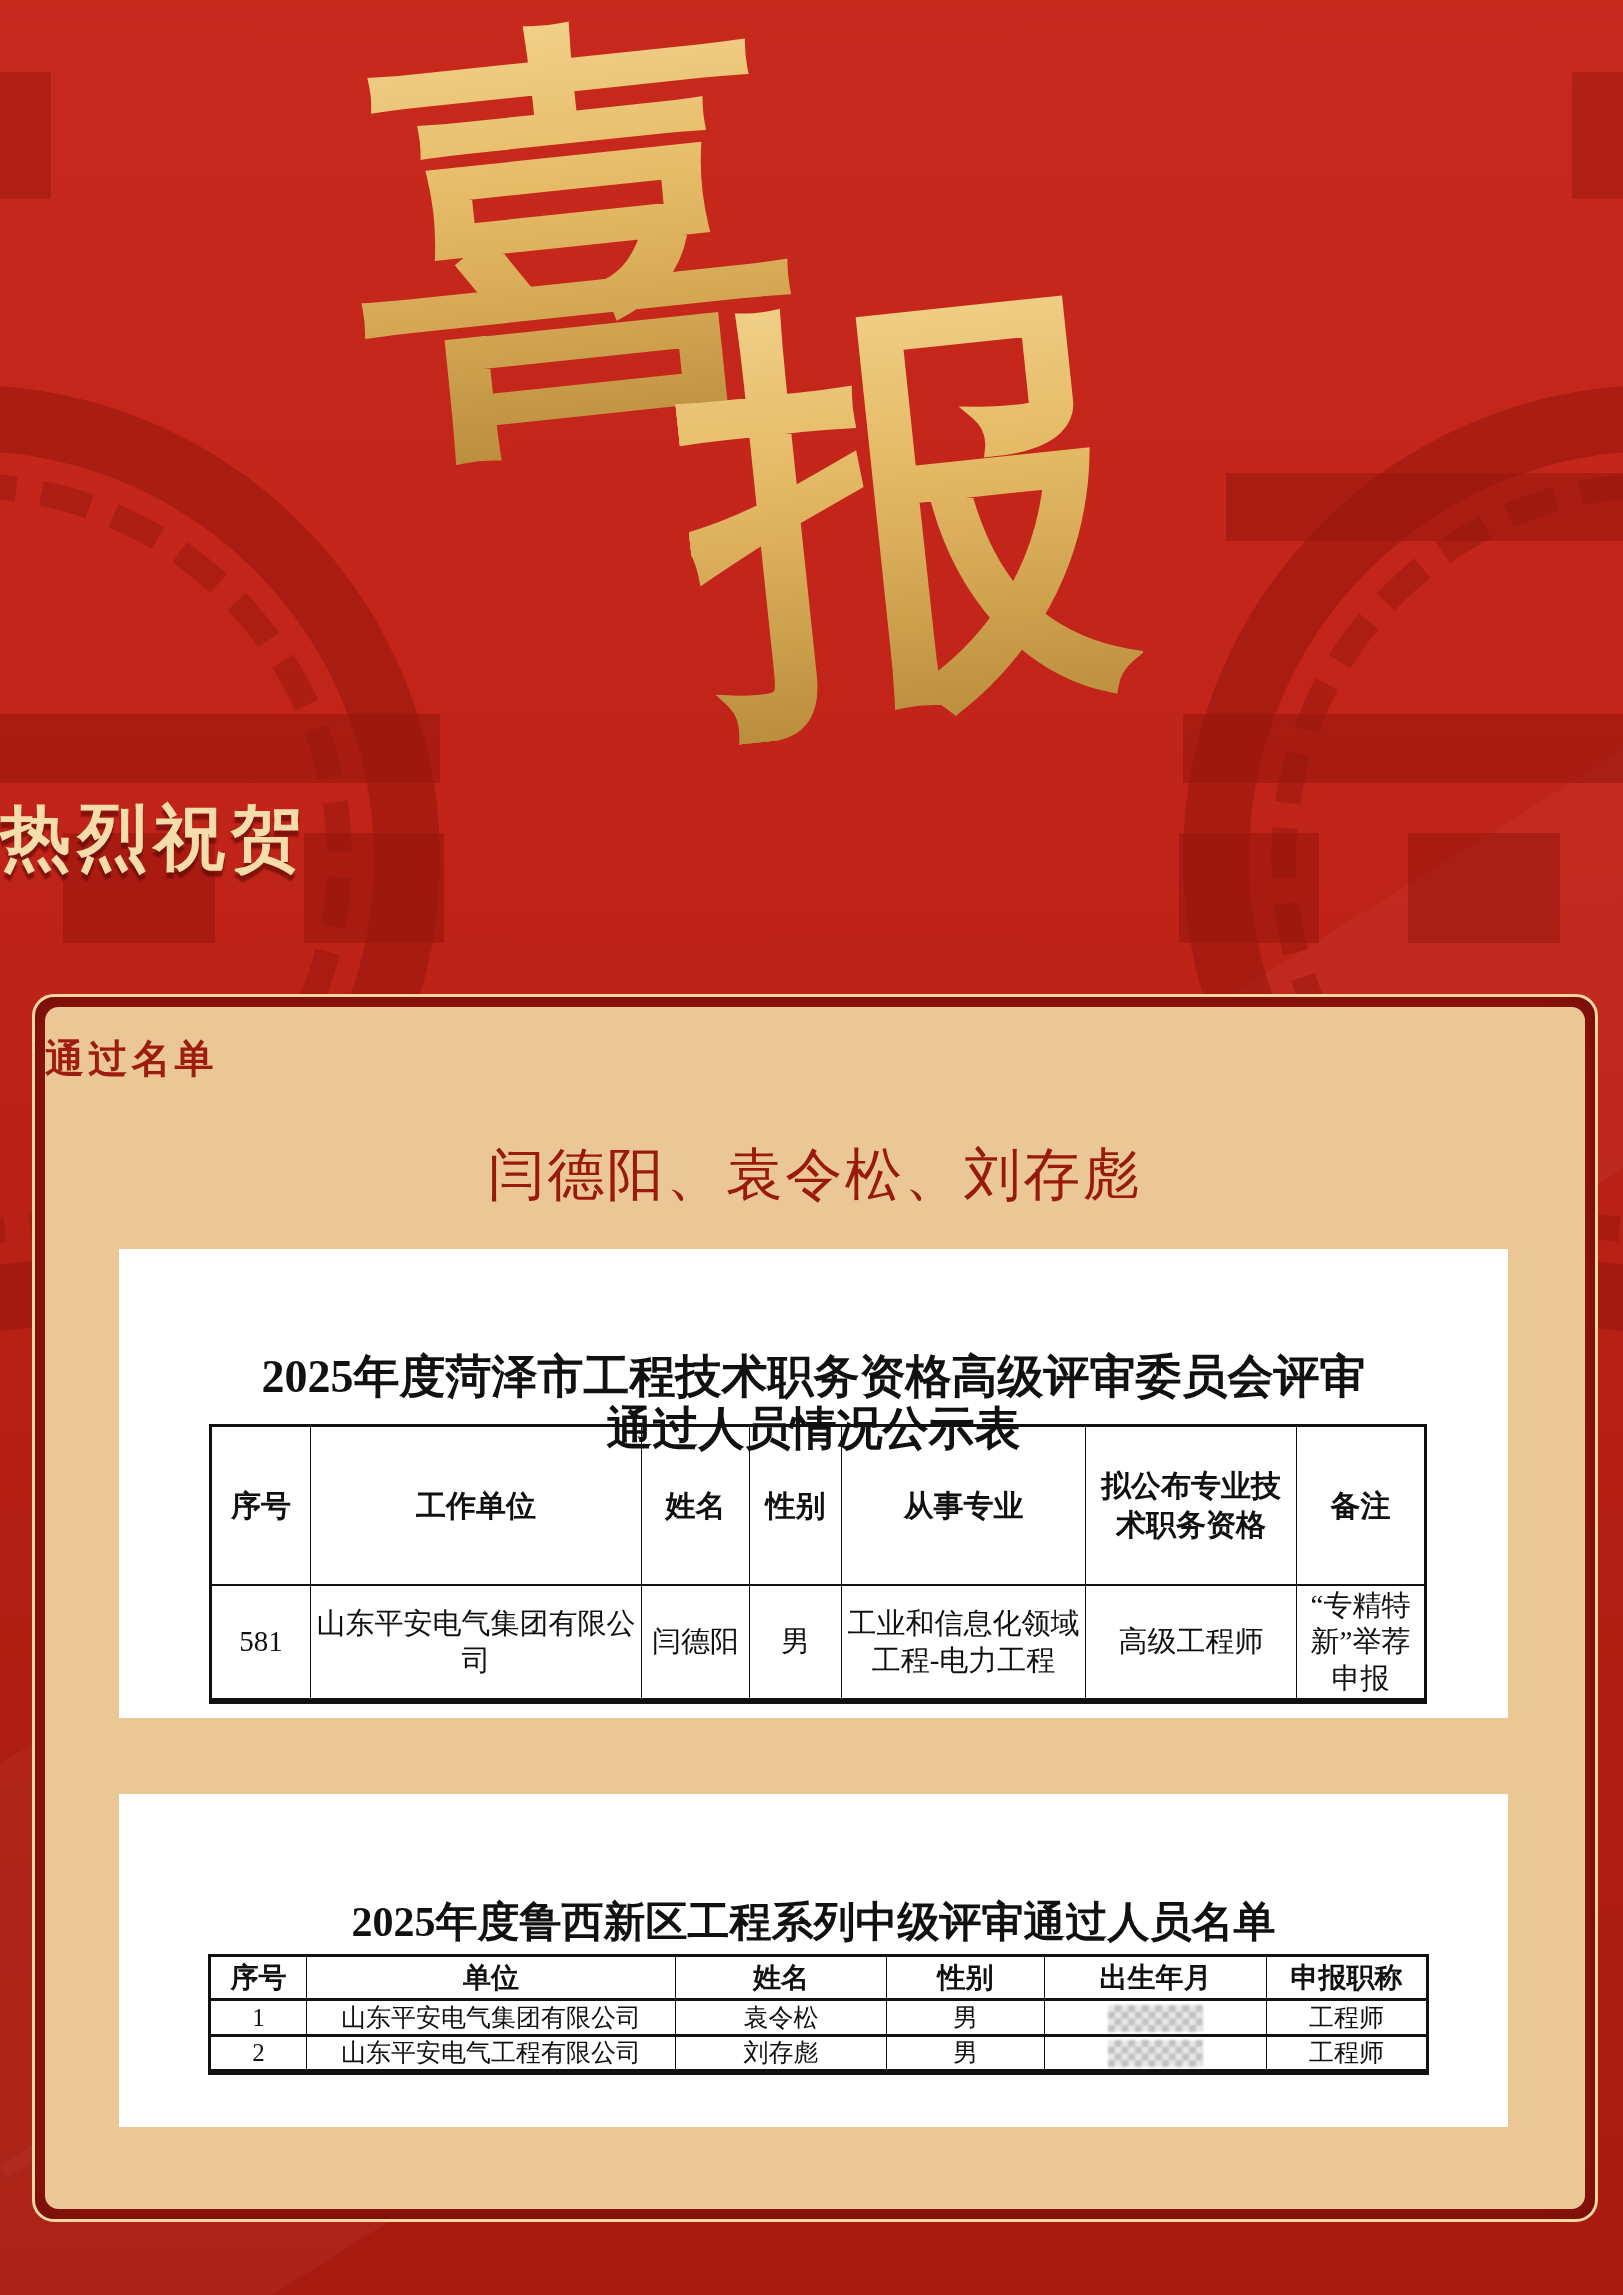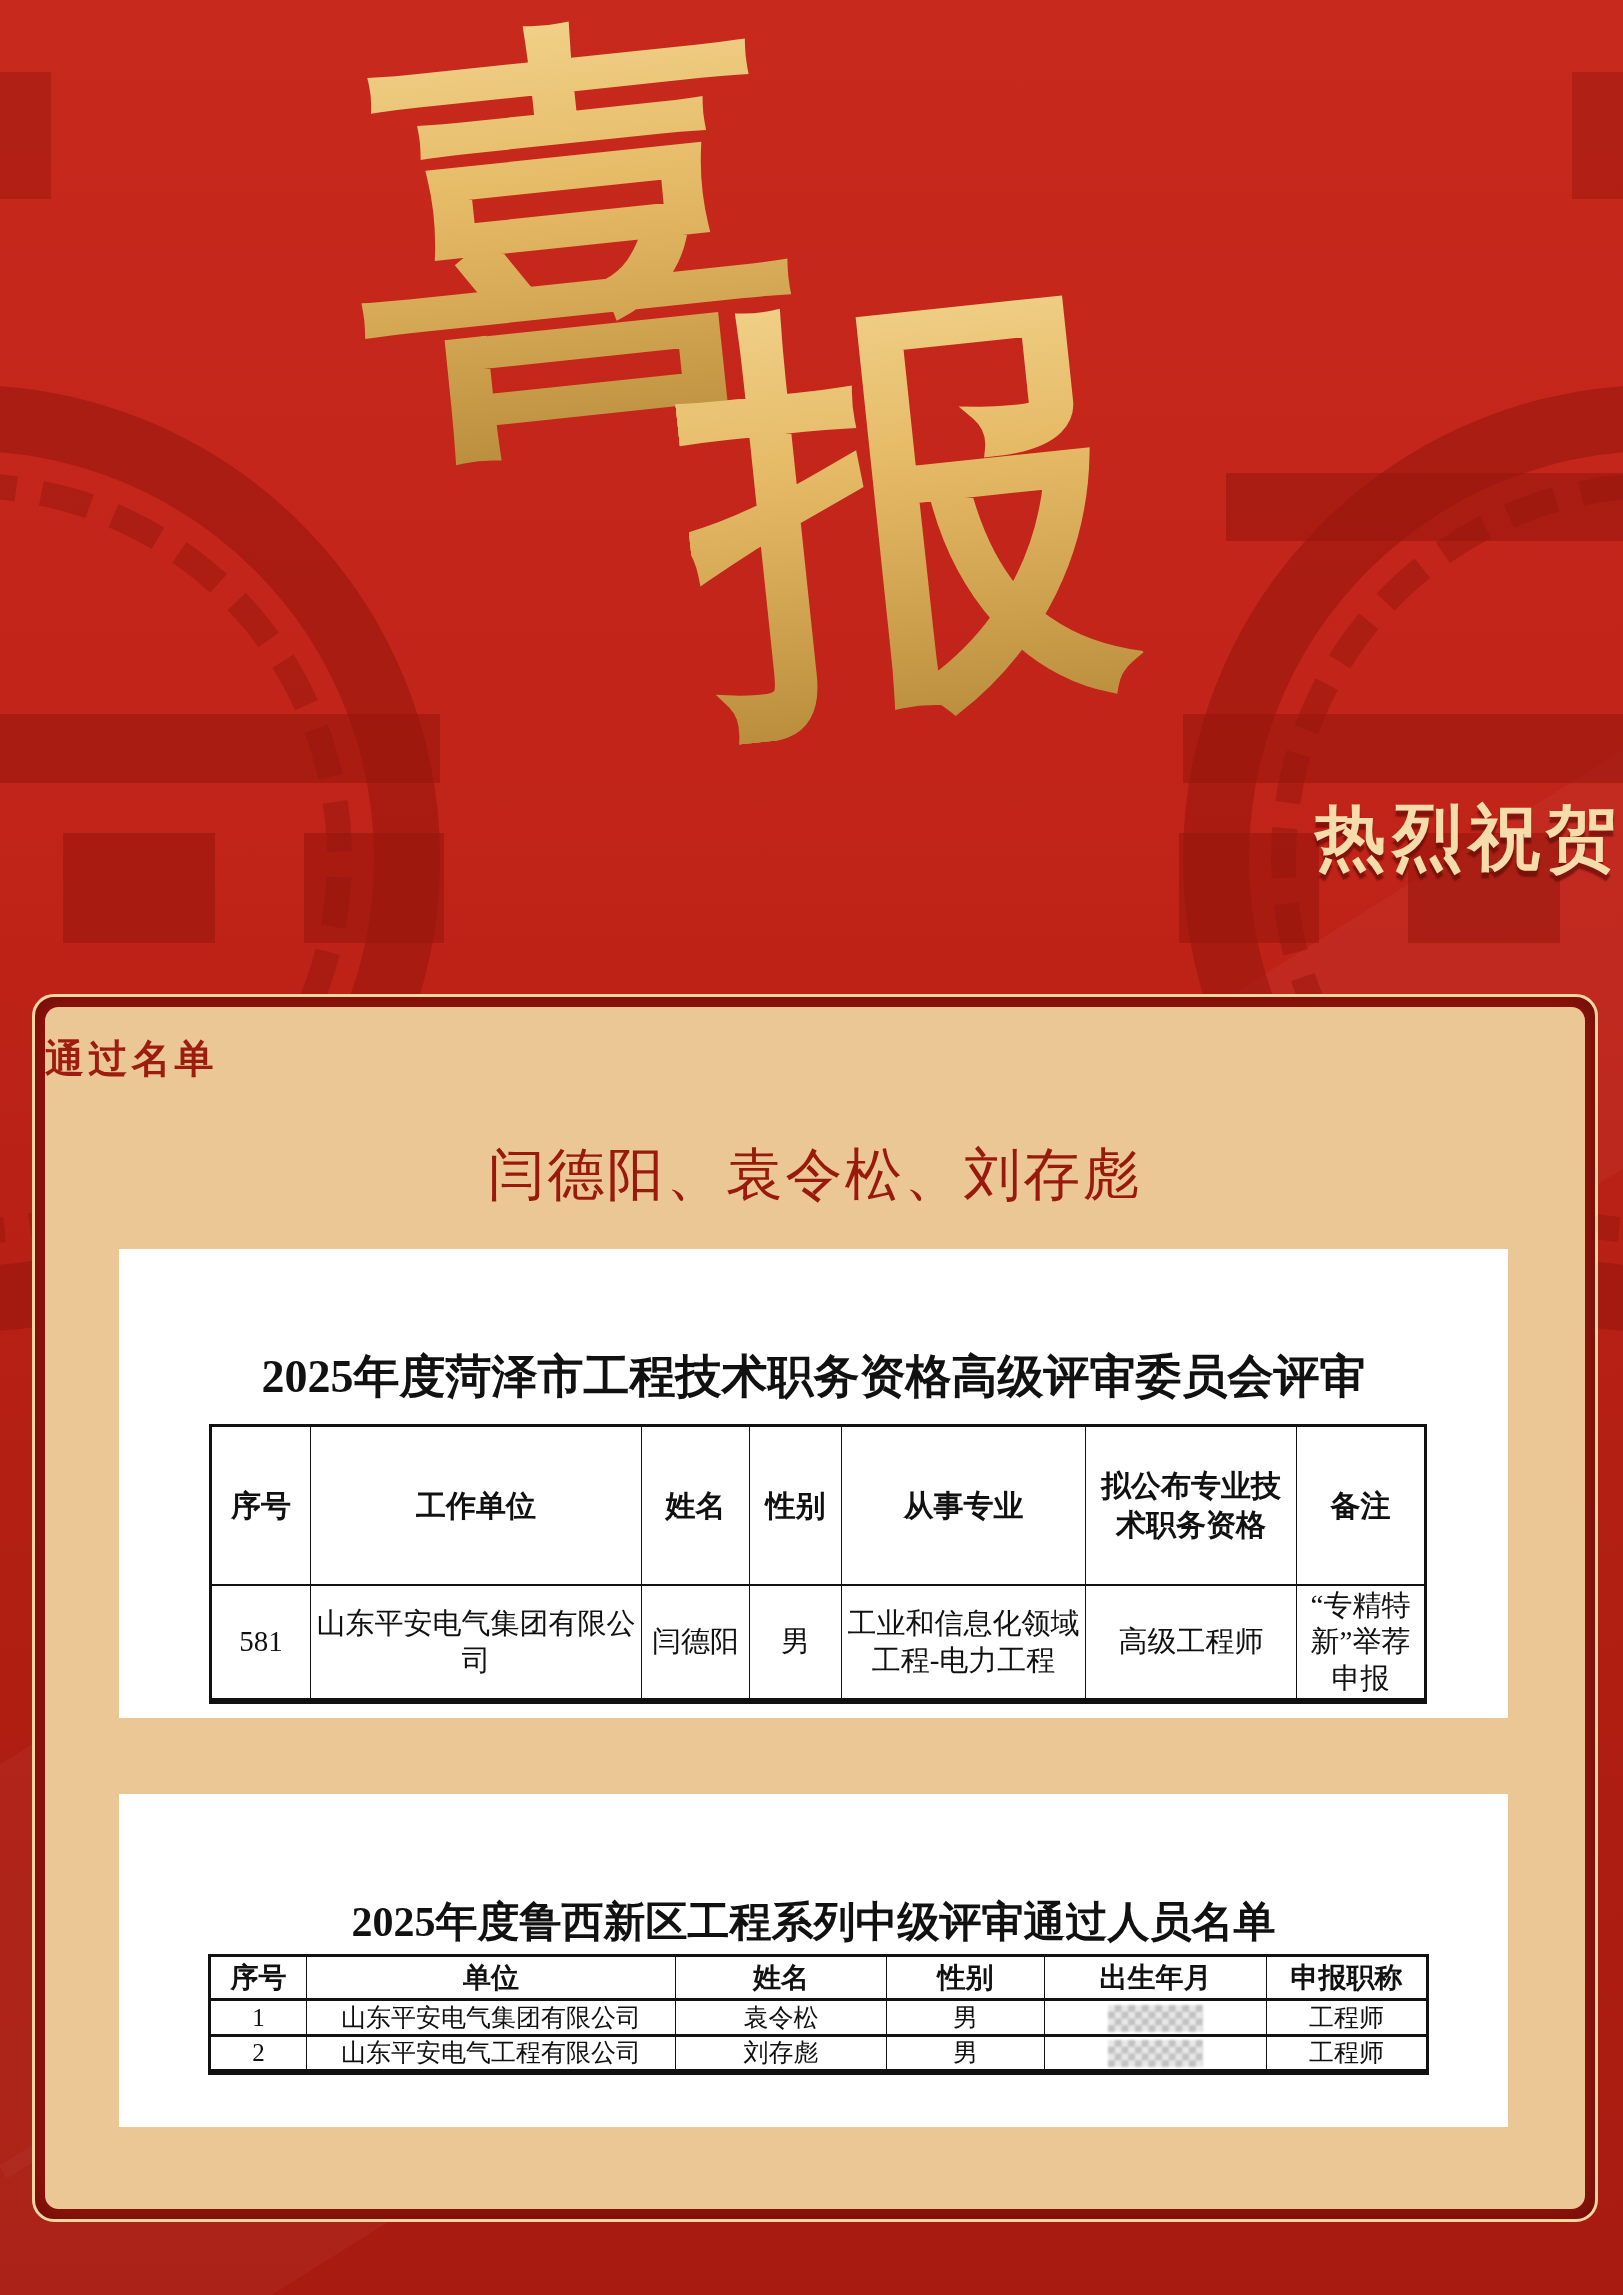--- a/index.html
+++ b/index.html
@@ -28,21 +28,21 @@
 
   
   .calli-char{position:absolute;font-family:"DejaVu Serif","Liberation Serif",serif;font-weight:bold;
       font-size:440px;line-height:1;
       background:linear-gradient(180deg,#f0d088 0%,#e5ba66 40%,#d3a653 68%,#bb8e3e 100%);
       -webkit-background-clip:text;background-clip:text;color:transparent;}
   .calli-1{left:355px;top:17px;transform:rotate(-6deg);}
   .calli-2{left:687px;top:286px;transform:rotate(-6deg);}
 
   
-  .heading{position:absolute;left:0;top:802px;width:100%;text-align:right;
+  .heading{position:absolute;left:0;top:802px;width:100%;text-align:left;
       font-weight:bold;font-size:71px;line-height:1;color:#f5dcab;letter-spacing:6px;
       text-shadow:0 6px 1.7px rgba(88,9,4,0.6);}
   .subheading{position:absolute;left:0;top:913px;width:100%;text-align:center;
       font-size:36px;line-height:1;color:#f2d3a0;letter-spacing:2.5px;}
 
   
   .panel{position:absolute;left:32px;top:994px;width:1566px;height:1228px;box-sizing:border-box;
       border:3.4px solid #f2d7a0;border-radius:22px;background:#9c160e;
       box-shadow:inset 0 0 39px rgba(60,4,2,0.55);}
   .panel-inner{position:absolute;left:10px;top:10px;right:10px;bottom:10px;background:#eac795;border-radius:13.5px;}
@@ -108,20 +108,21 @@
 
   <div class="panel">
     <div class="panel-inner">
 
       <div class="list-title">通过名单</div>
       <div class="names">闫德阳、袁令松、刘存彪</div>
 
       <div class="card card1">
         <div class="t1-title">
           <div>2025年度菏泽市工程技术职务资格高级评审委员会评审</div>
+          <div>通过人员情况公示表</div>
         </div>
         <table id="t1">
           <colgroup>
             <col style="width:100px">
               <col style="width:331px">
               <col style="width:108px">
             <col style="width:92px">
               <col style="width:244px">
               <col style="width:211px">
               <col style="width:129px">

